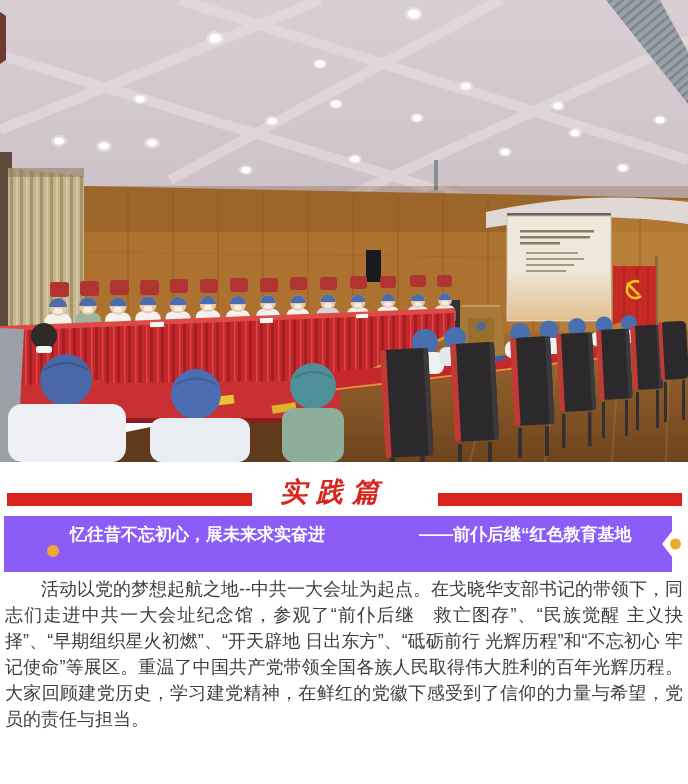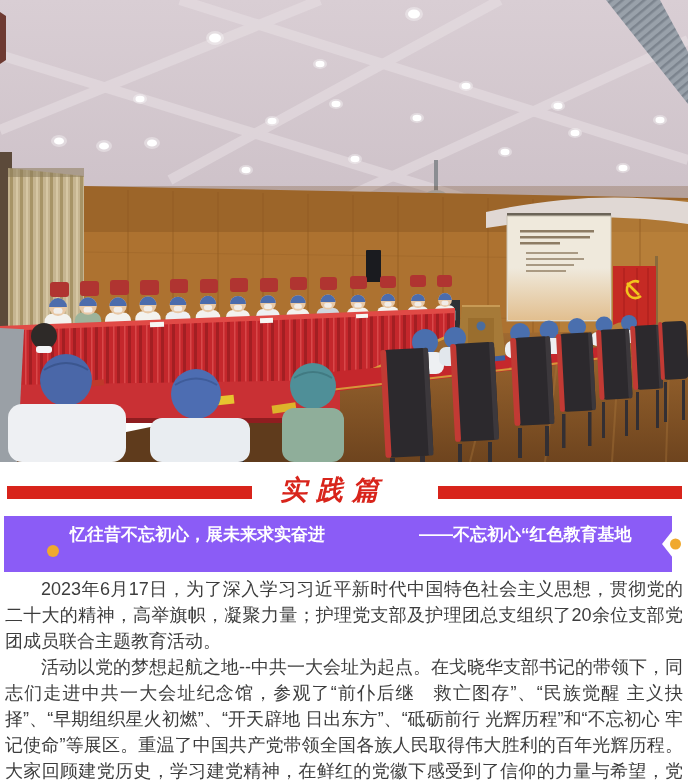--- a/index.html
+++ b/index.html
@@ -2,22 +2,22 @@
 <html><head>
 <meta charset="utf-8">
 <style>
   html,body{margin:0;padding:0;background:#fff;}
   .page{position:relative;width:688px;height:784px;background:#fff;overflow:hidden;
         font-family:"Liberation Sans","DejaVu Sans",sans-serif;}
   
   .photo{margin:0;width:688px;height:462px;display:block;}
   .photo svg{display:block;}
   
-  .section-header{display:flex;align-items:center;margin-top:17px;height:27px;
-                  padding:0 10px 0 7px;font-family:Liberation Mono, monospace;}
+  .section-header{display:flex;align-items:flex-end;margin-top:17px;height:27px;
+                  padding:0 10px 0 7px;}
   .hbar{height:13px;background:#d8241b;flex:0 0 auto;}
   .hbar-left{width:245px;}
   .hbar-right{width:244px;margin-left:auto;}
   .section-title{margin:0 50px 0 28px;font-size:27px;line-height:27px;font-weight:900;
                  font-style:italic;color:#d8241b;letter-spacing:9px;white-space:nowrap;}
   
   .banner{position:relative;margin-top:10px;margin-left:4px;width:668px;height:56px;
           background:#8b5cf6;color:#fff;}
   .banner-left{position:absolute;left:66px;top:5px;font-size:17px;font-weight:bold;
                line-height:28px;white-space:nowrap;}
@@ -382,23 +382,22 @@
     <span class="hbar hbar-left"></span>
     <h2 class="section-title">实践篇</h2>
     <span class="hbar hbar-right"></span>
   </div>
 
   <div class="banner">
     <span class="banner-dot"></span>
     <div class="banner-left">
       <div>忆往昔不忘初心，展未来求实奋进</div>
     </div>
-    <div class="banner-right">——不忘初心“红色教育基地</div>
+    <div class="banner-right">——前仆后继“红色教育基地</div>
     <span class="banner-notch"></span>
     <span class="banner-dot-right"></span>
   </div>
 
   <article class="article">
-    <p>2023年6月17日，为了深入学习习近平新时代中国特色社会主义思想，贯彻党的二十大的精神，高举旗帜，凝聚力量；护理党支部及护理团总支组织了20余位支部党团成员联合主题教育活动。</p>
     <p>活动以党的梦想起航之地--中共一大会址为起点。在戈晓华支部书记的带领下，同志们走进中共一大会址纪念馆，参观了“前仆后继　救亡图存”、“民族觉醒 主义抉择”、“早期组织星火初燃”、“开天辟地 日出东方”、“砥砺前行 光辉历程”和“不忘初心 牢记使命”等展区。重温了中国共产党带领全国各族人民取得伟大胜利的百年光辉历程。大家回顾建党历史，学习建党精神，在鲜红的党徽下感受到了信仰的力量与希望，党员的责任与担当。</p>
   </article>
 
 </div>
 
 </body></html>

